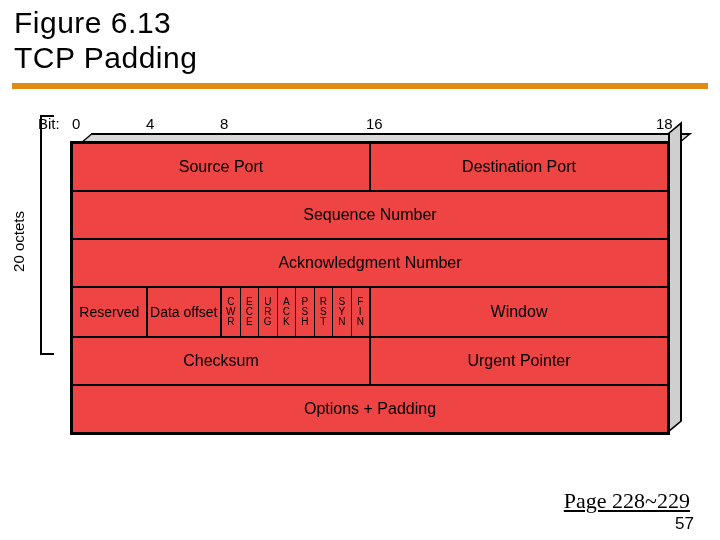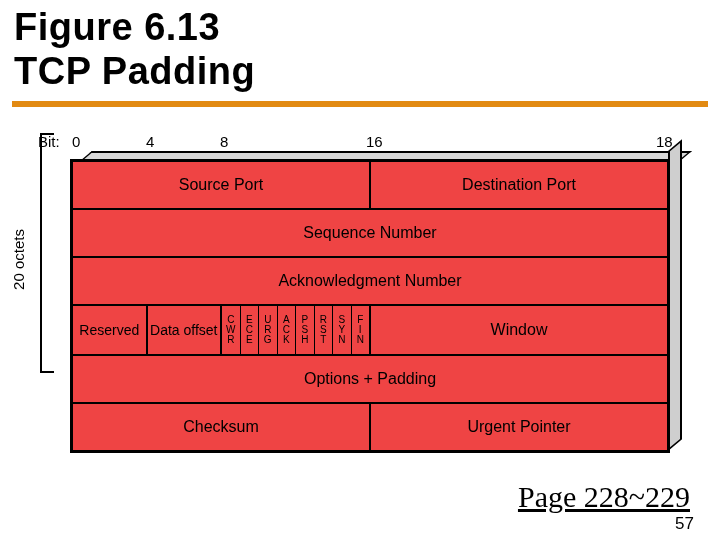--- a/index.html
+++ b/index.html
@@ -7,22 +7,22 @@
     margin: 0;
     padding: 0;
     width: 720px;
     height: 540px;
     font-family: Arial, Helvetica, sans-serif;
     background: #fff;
     position: relative;
   }
   .title {
     font-family: "Arial Black", Arial, sans-serif;
-    font-weight: 700;
-    font-size: 38px;
+    font-weight: 400;
+    font-size: 30px;
     line-height: 1.15;
     padding: 6px 0 6px 14px;
     letter-spacing: 0.5px;
   }
   .orange-rule {
     height: 6px;
     background: #e28a12;
     margin: 2px 12px 26px 12px;
   }
   .diagram-wrap {
@@ -139,21 +139,21 @@
     background: #000;
     left: 0;
   }
   .bracket::before { top: 0; }
   .bracket::after { bottom: 0; }
   .page-ref {
     position: absolute;
     right: 30px;
     bottom: 26px;
     font-family: "Times New Roman", serif;
-    font-size: 30px;
+    font-size: 22px;
     text-decoration: underline;
   }
   .slide-num {
     position: absolute;
     right: 26px;
     bottom: 6px;
     font-size: 17px;
   }
 </style>
 </head>
@@ -242,24 +242,24 @@
               <span>F</span>
               <span>I</span>
               <span>N</span>
             </div>
         </div>
       </div>
       <div class="cell" style="width:50%">Window</div>
     </div>
 
     <div class="hrow">
-      <div class="cell" style="width:100%">Options + Padding</div>
-    </div>
-
-    <div class="hrow">
       <div class="cell" style="width:50%">Checksum</div>
       <div class="cell" style="width:50%">Urgent Pointer</div>
     </div>
+
+    <div class="hrow">
+      <div class="cell" style="width:100%">Options + Padding</div>
+    </div>
   </div>
 </div>
 
 <div class="page-ref">Page 228~229</div>
 <div class="slide-num">57</div>
 
 </body></html>

